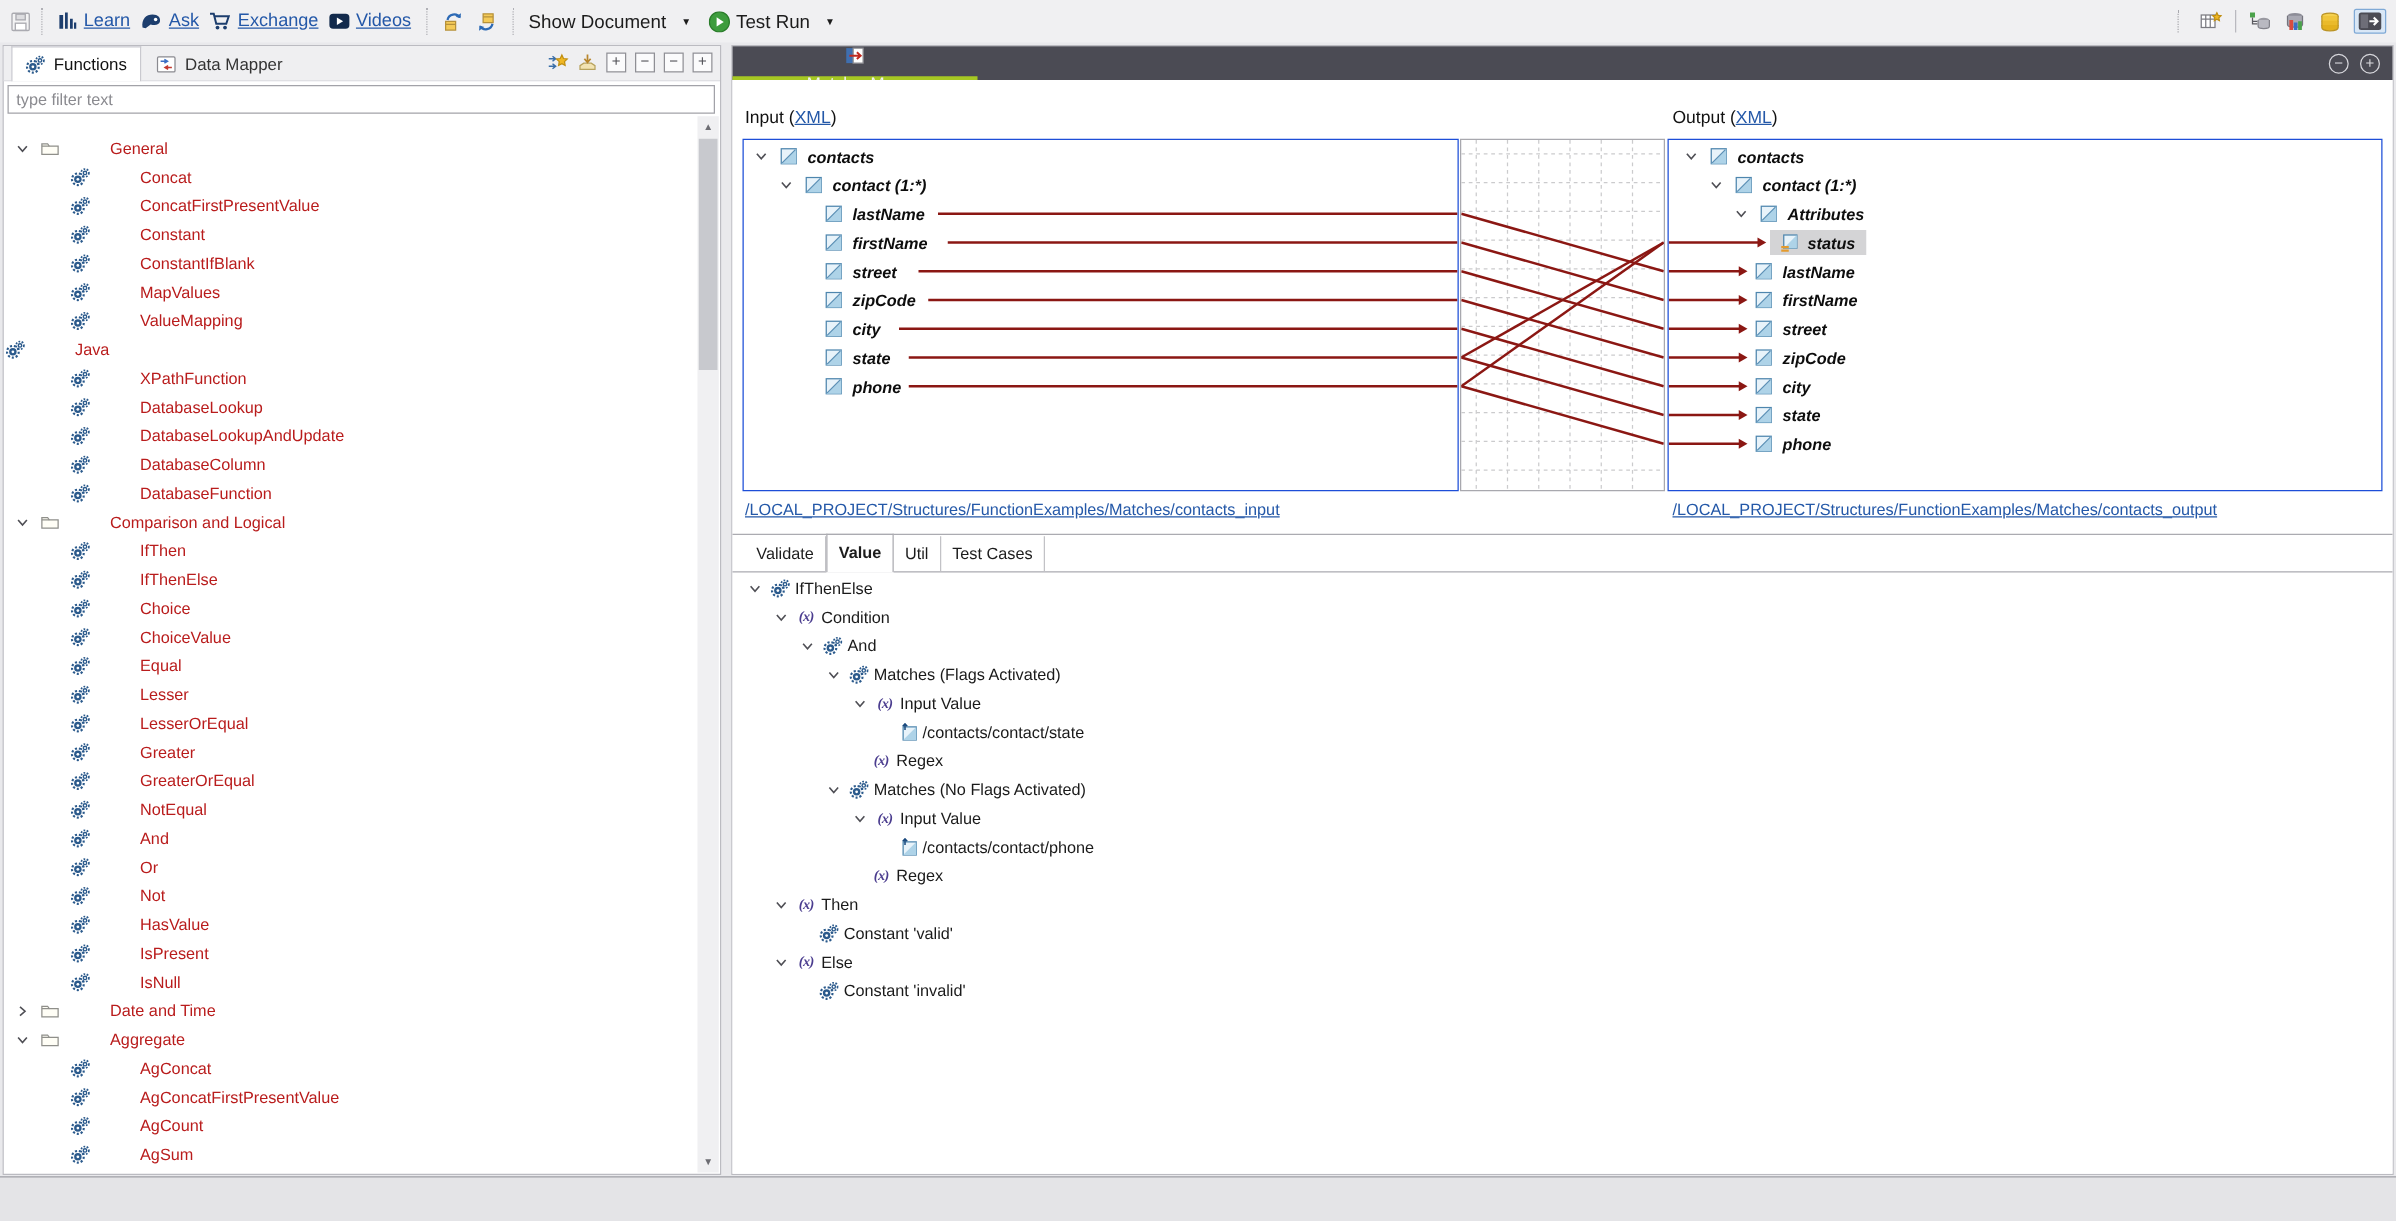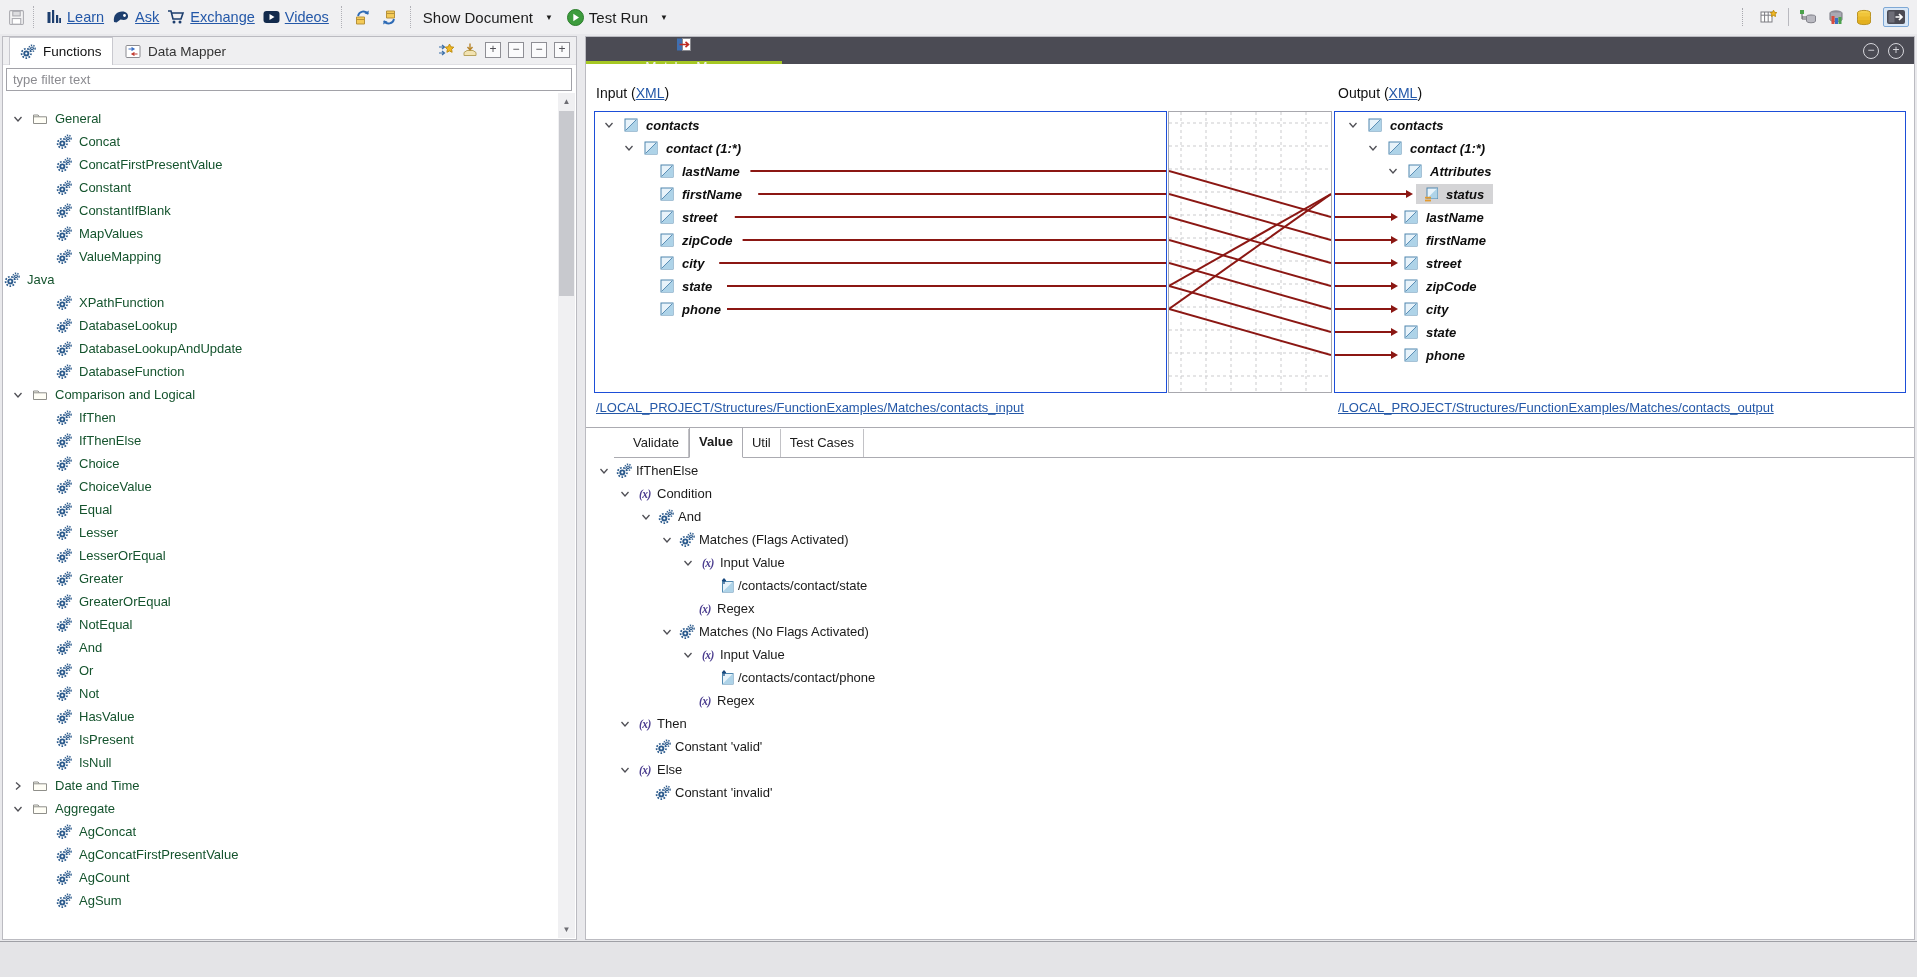--- a/index.html
+++ b/index.html
@@ -31,21 +31,21 @@
     font-size:13.5px; color:#333; padding:0 10px; cursor:pointer;text-align:right; }
   .ptab.active { background:#fff; border:1px solid #c9c9cf; border-bottom:none; color:#111; }
   .phead-icons { position:absolute; right:6px; top:5px; display:flex; gap:7px; align-items:center; }
   .boxic { width:16px; height:16px; border:1px solid #8f8f95; color:#4e4e54; font-size:12px;
     line-height:13px; text-align:center; background:#fbfbfc; cursor:pointer; }
   .filter { position:absolute; top:31px; left:3px; width:566px; height:23px;
     border:1px solid #a2a2a8; font-size:13px; padding:0 6px; color:#333; font-family:"Liberation Sans",sans-serif; }
   .filter::placeholder { color:#8b8b90; }
   .func-tree { position:absolute; top:56px; left:0; right:18px; bottom:1px; overflow:hidden; padding-top:14px; }
   .trow { height:23px; display:flex; align-items:center; gap:6px; font-size:13px; white-space:nowrap; cursor:pointer; }
-  .tlabel { color:#14532d; }
+  .tlabel { color:#b91c1c;margin-left:33px; }
   .chev { width:14px; display:inline-flex; justify-content:center; }
   
   .vscroll { position:absolute; top:56px; right:1px; width:17px; bottom:1px; background:#f0f0f2; }
   .vs-btn { position:absolute; left:0; width:17px; height:17px; color:#6d6d73; font-size:8px;
     display:flex; align-items:center; justify-content:center; cursor:pointer; }
   .vs-thumb { position:absolute; left:1px; width:15px; top:18px; height:185px; background:#c8c9ce; cursor:pointer; }
 
   
   .editor { position:absolute; left:585px; top:36px; width:1330px; height:904px;
     background:#fff; border:1px solid #bbbbc1; }
@@ -66,21 +66,21 @@
   .iorow .chev { gap:0; }
   .selbg { position:absolute; height:20px; top:1px; background:#d4d4d6; z-index:0; }
   .iorow > * { z-index:1; }
   .lines-svg { position:absolute; left:0; top:0; pointer-events:none; }
   .gridbox { position:absolute; top:47px; left:582px; width:164px; height:282px; border:1px solid #a8a8ae; background:#fff; }
   .res-link { position:absolute; top:336px; font-size:13px; color:#2458a8; text-decoration:underline; cursor:pointer; }
 
   
   .bpanel { position:absolute; left:0; right:0; top:363px; bottom:0; border-top:1px solid #ababb1; }
   .btabs { position:relative; height:30px; display:flex; align-items:flex-end; padding-left:10px;
-    border-bottom:1px solid #ababb1;margin-left:28px; }
+    border-bottom:1px solid #ababb1; }
   .btab { font-size:13px; color:#1c1c1c; padding:6px 9px 7px; border-right:1px solid #c2c2c6; cursor:pointer; }
   .btab.active { font-weight:bold; border:1px solid #ababb1; border-bottom:1px solid #fff;
     background:#fff; margin-bottom:-1px; padding-bottom:8px; }
   .btree { position:absolute; top:30px; left:0; right:0; bottom:0; padding-top:1px; overflow:hidden; }
   .brow { height:23px; display:flex; align-items:center; gap:3px; font-size:13px; color:#1a1a1a; white-space:nowrap; cursor:pointer; }
   .brow .chev { width:16px; }
   .bicon { width:18px; display:inline-flex; justify-content:center; }
   .fx { font-style:italic; font-weight:bold; color:#4b3d8f; font-size:11.5px;
     font-family:"Liberation Serif", serif; letter-spacing:-0.5px; }
 
@@ -407,20 +407,33 @@
           <svg width="16" height="16" viewBox="0 0 16 16">
             <circle cx="6.3" cy="9.4" r="4.7" fill="none" stroke="#2b5a8c" stroke-width="1.7" stroke-dasharray="1.7 1.5"></circle>
             <circle cx="6.3" cy="9.4" r="3" fill="#2b5a8c"></circle>
             <circle cx="6.3" cy="9.4" r="1.1" fill="#fff"></circle>
             <circle cx="12" cy="4.3" r="3.1" fill="none" stroke="#2b5a8c" stroke-width="1.4" stroke-dasharray="1.4 1.2"></circle>
             <circle cx="12" cy="4.3" r="1.9" fill="#2b5a8c"></circle>
             <circle cx="12" cy="4.3" r="0.8" fill="#fff"></circle>
           </svg>
         </span>
         <span class="tlabel">DatabaseLookupAndUpdate</span>
+      </div>
+      <div class="trow" style="padding-left:52px">
+        <span class="bicon">
+          <svg width="16" height="16" viewBox="0 0 16 16">
+            <circle cx="6.3" cy="9.4" r="4.7" fill="none" stroke="#2b5a8c" stroke-width="1.7" stroke-dasharray="1.7 1.5"></circle>
+            <circle cx="6.3" cy="9.4" r="3" fill="#2b5a8c"></circle>
+            <circle cx="6.3" cy="9.4" r="1.1" fill="#fff"></circle>
+            <circle cx="12" cy="4.3" r="3.1" fill="none" stroke="#2b5a8c" stroke-width="1.4" stroke-dasharray="1.4 1.2"></circle>
+            <circle cx="12" cy="4.3" r="1.9" fill="#2b5a8c"></circle>
+            <circle cx="12" cy="4.3" r="0.8" fill="#fff"></circle>
+          </svg>
+        </span>
+        <span class="tlabel">DatabaseColumn</span>
       </div>
       <div class="trow" style="padding-left:52px">
         <span class="bicon">
           <svg width="16" height="16" viewBox="0 0 16 16">
             <circle cx="6.3" cy="9.4" r="4.7" fill="none" stroke="#2b5a8c" stroke-width="1.7" stroke-dasharray="1.7 1.5"></circle>
             <circle cx="6.3" cy="9.4" r="3" fill="#2b5a8c"></circle>
             <circle cx="6.3" cy="9.4" r="1.1" fill="#fff"></circle>
             <circle cx="12" cy="4.3" r="3.1" fill="none" stroke="#2b5a8c" stroke-width="1.4" stroke-dasharray="1.4 1.2"></circle>
             <circle cx="12" cy="4.3" r="1.9" fill="#2b5a8c"></circle>
             <circle cx="12" cy="4.3" r="0.8" fill="#fff"></circle>

